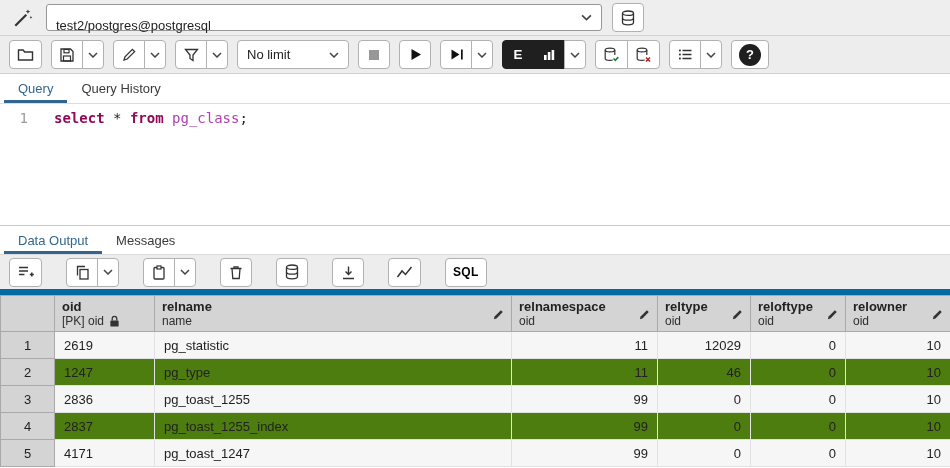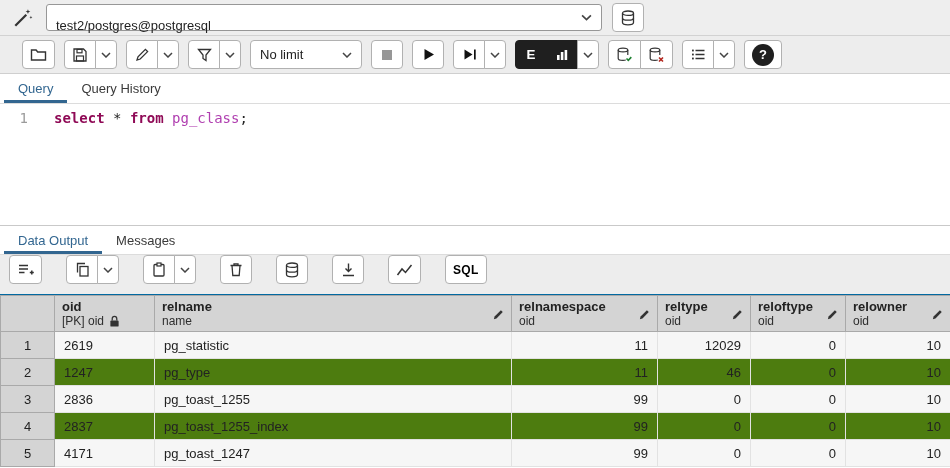--- a/index.html
+++ b/index.html
@@ -9,21 +9,21 @@
   
   .conn-bar { height:36px; background:#eeeeee; border-bottom:1px solid #d2d2d2;
     display:flex; align-items:center; gap:10px; padding:0 10px; }
   .wand-wrap { width:26px; display:flex; justify-content:center; }
   .combo { width:556px; height:27px; background:#fff; border:1px solid #979797; border-radius:3px;
     display:flex; align-items:center; justify-content:space-between; padding:0 9px; cursor:default; }
   .combo span { white-space:nowrap;margin-top:16px; }
 
   
   .toolbar { height:38px; background:#ededed; border-bottom:1px solid #cfcfcf;
-    display:flex; align-items:center; gap:9px; padding:0 22px; }
+    display:flex; align-items:center; gap:9px; padding:0 9px; }
   .grp { display:inline-flex; }
   .tbtn { height:29px; min-width:32px; background:#fff; border:1px solid #b1b1b1; border-radius:4px;
     display:inline-flex; align-items:center; justify-content:center; padding:0 7px; cursor:pointer; }
   .grp .tbtn { border-radius:0; margin-left:-1px; }
   .grp .tbtn:first-child { border-radius:4px 0 0 4px; margin-left:0; }
   .grp .tbtn:last-child { border-radius:0 4px 4px 0; }
   .grp .tbtn:only-child { border-radius:4px; }
   .tbtn.seg-chev { min-width:22px; padding:0 4px; }
   .tbtn.dark { background:#1f1f1f; border-color:#1f1f1f; color:#fff; font-weight:bold; }
   .limit-select { width:112px; height:29px; background:#fff; border:1px solid #b1b1b1; border-radius:4px;
@@ -39,22 +39,22 @@
   
   .editor { height:121px; display:flex; background:#fff; font-family:"DejaVu Sans Mono", monospace;
     font-size:14px; line-height:20px; }
   .gutter { width:42px; text-align:right; padding:4px 14px 0 0; color:#9b9b9b; user-select:none; }
   .code { flex:1; padding:4px 0 0 12px; white-space:pre; cursor:text; }
   .tok-kw { color:#8f0a56; font-weight:bold; }
   .tok-ident { color:#b03fb0; }
   .tok-plain { color:#222; }
 
   
-  .rtoolbar { height:40px; background:#ededed; border-bottom:1px solid #0369a1;
-    display:flex; gap:24px; padding:0 9px; }
+  .rtoolbar { height:40px; background:#ededed; border-bottom:6px solid #0369a1;
+    display:flex; align-items:center; gap:24px; padding:0 9px; }
   .sql-btn { font-weight:bold; font-size:12px; letter-spacing:.3px; }
 
   
   table.grid { border-collapse:collapse; table-layout:fixed; width:950px; }
   .grid th, .grid td { overflow:hidden; white-space:nowrap;margin-left:31px; }
   .grid thead th { background:#d4d4d4; border:1px solid #a9a9a9; text-align:left;
     vertical-align:top; padding:3px 7px; position:relative; height:36px; }
   .grid thead th.corner { background:#d4d4d4; }
   .col-name { font-weight:bold; font-size:13px; display:inline-block; }
   .col-sub { font-weight:normal; font-size:12px; color:#2e2e2e; display:flex; align-items:center; gap:5px; }

